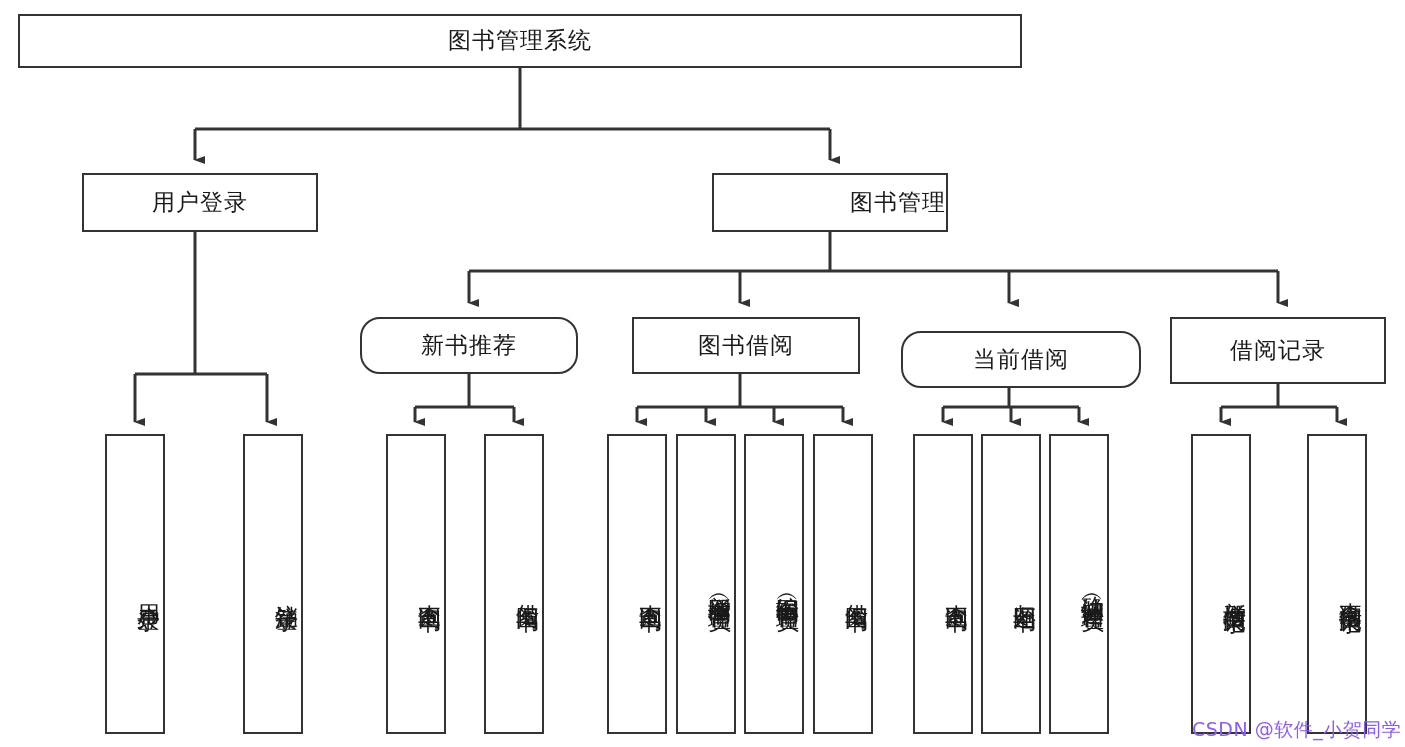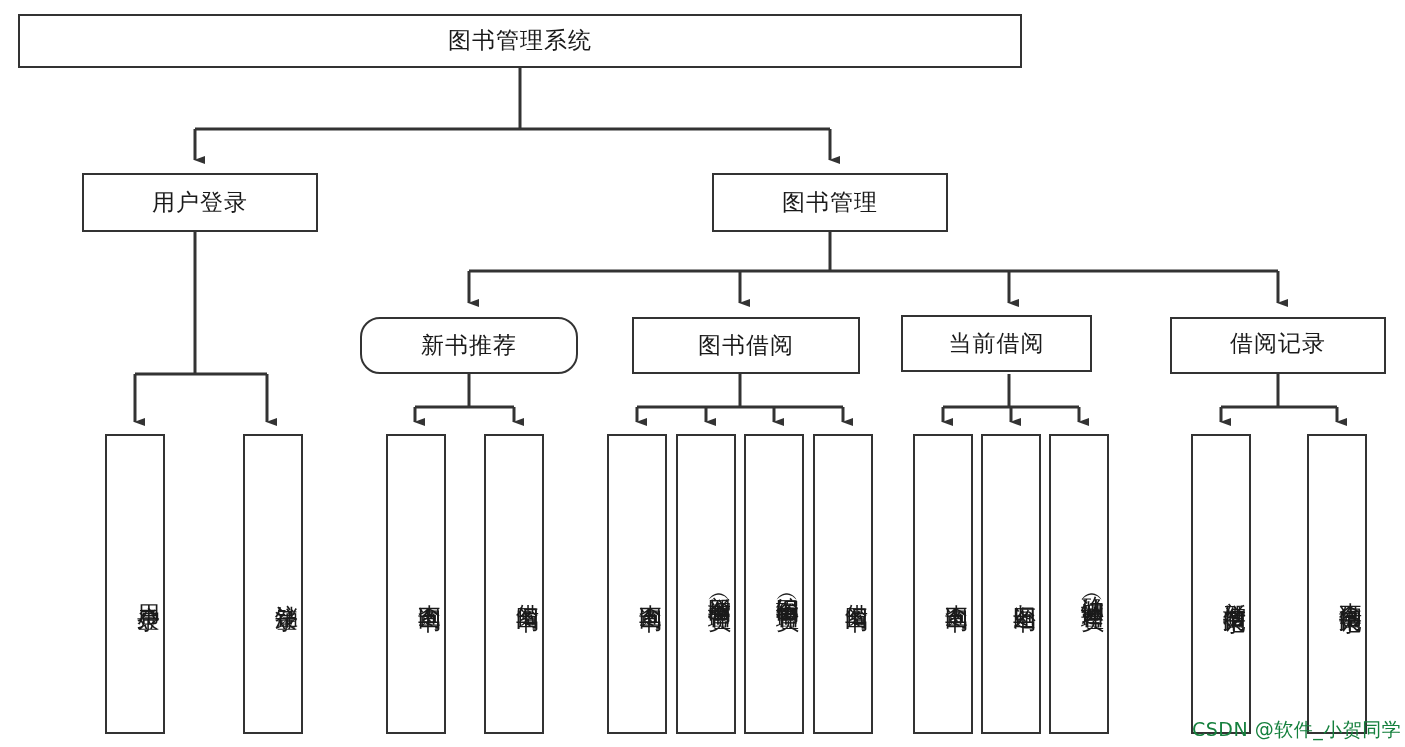--- a/index.html
+++ b/index.html
@@ -52,21 +52,21 @@
   }
   .node.vertical.tall-text {
     padding-top: 6px;
   }
   .node .label {
     display: block;
   }
   .watermark {
     position: absolute;
     font-size: 19px;
-    color: #15803d;
+    color: #8b5cf6;
     white-space: nowrap;
     letter-spacing: 0.5px;
     pointer-events: none;
   }
 </style>
 </head>
 <body>
 
 <div id="canvas">
 
@@ -120,34 +120,34 @@
     </g>
   </svg>
 
   <div class="node horizontal" style="left:18px; top:14px; width:1004px; height:54px;">
     <span class="label">图书管理系统</span>
   </div>
 
   <div class="node horizontal" style="left:82px; top:173px; width:236px; height:59px;">
     <span class="label">用户登录</span>
   </div>
-  <div class="node horizontal" style="left:712px; top:173px; width:236px; height:59px;">
+  <div class="node horizontal" style="left:712px; top:173px; width:236px; height:59px;justify-content:flex-end;">
     <span class="label">图书管理</span>
   </div>
 
   <div class="node horizontal" style="left:360px; top:317px; width:218px; height:57px;border-radius:20px;">
     <span class="label">新书推荐</span>
   </div>
   <div class="node horizontal" style="left:632px; top:317px; width:228px; height:57px;">
     <span class="label">图书借阅</span>
   </div>
-  <div class="node horizontal" style="left:901px; top:315px; width:191px; height:57px;">
+  <div class="node horizontal" style="left:901px; top:331px; width:240px; height:57px;border-radius:20px;">
     <span class="label">当前借阅</span>
   </div>
-  <div class="node horizontal" style="left:1170px; top:317px; width:216px; height:57px;font-family:Liberation Mono, monospace;">
+  <div class="node horizontal" style="left:1170px; top:317px; width:216px; height:67px;">
     <span class="label">借阅记录</span>
   </div>
 
   <div class="node vertical" style="left:105px; top:434px; width:60px; height:300px;">
     <span class="label">用户登录</span>
   </div>
   <div class="node vertical" style="left:243px; top:434px; width:60px; height:300px;">
     <span class="label">注销登录</span>
   </div>
 

